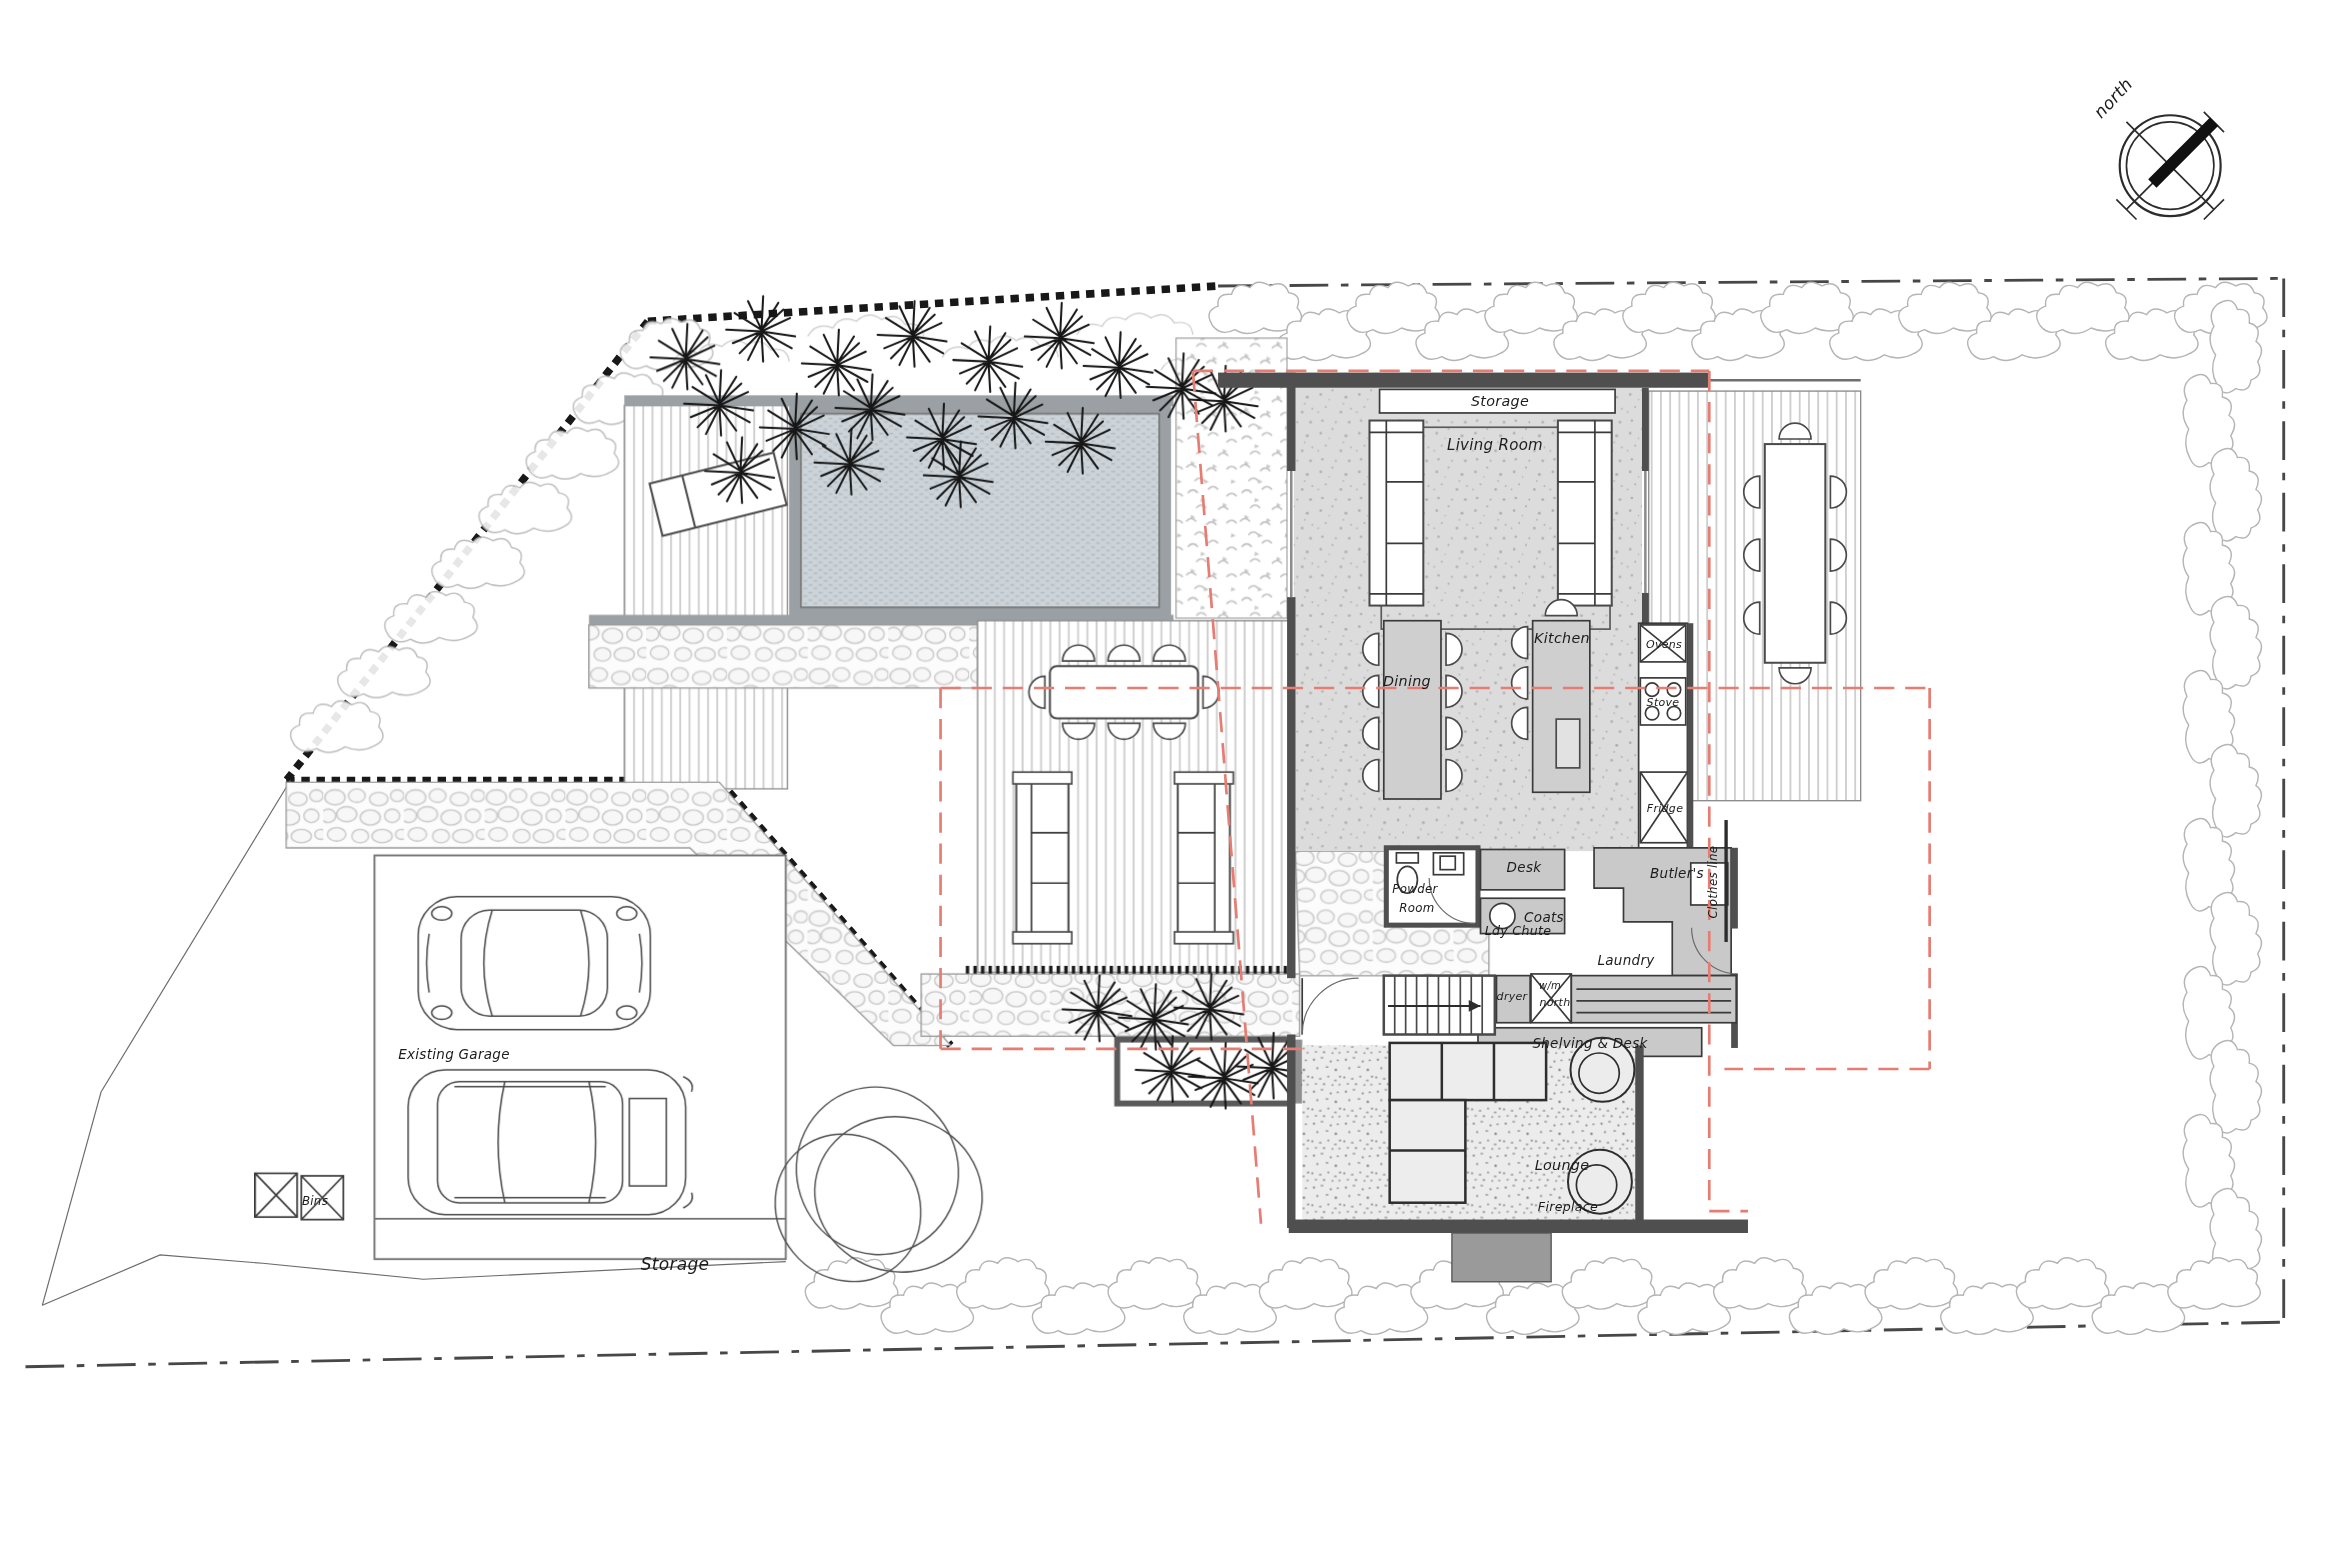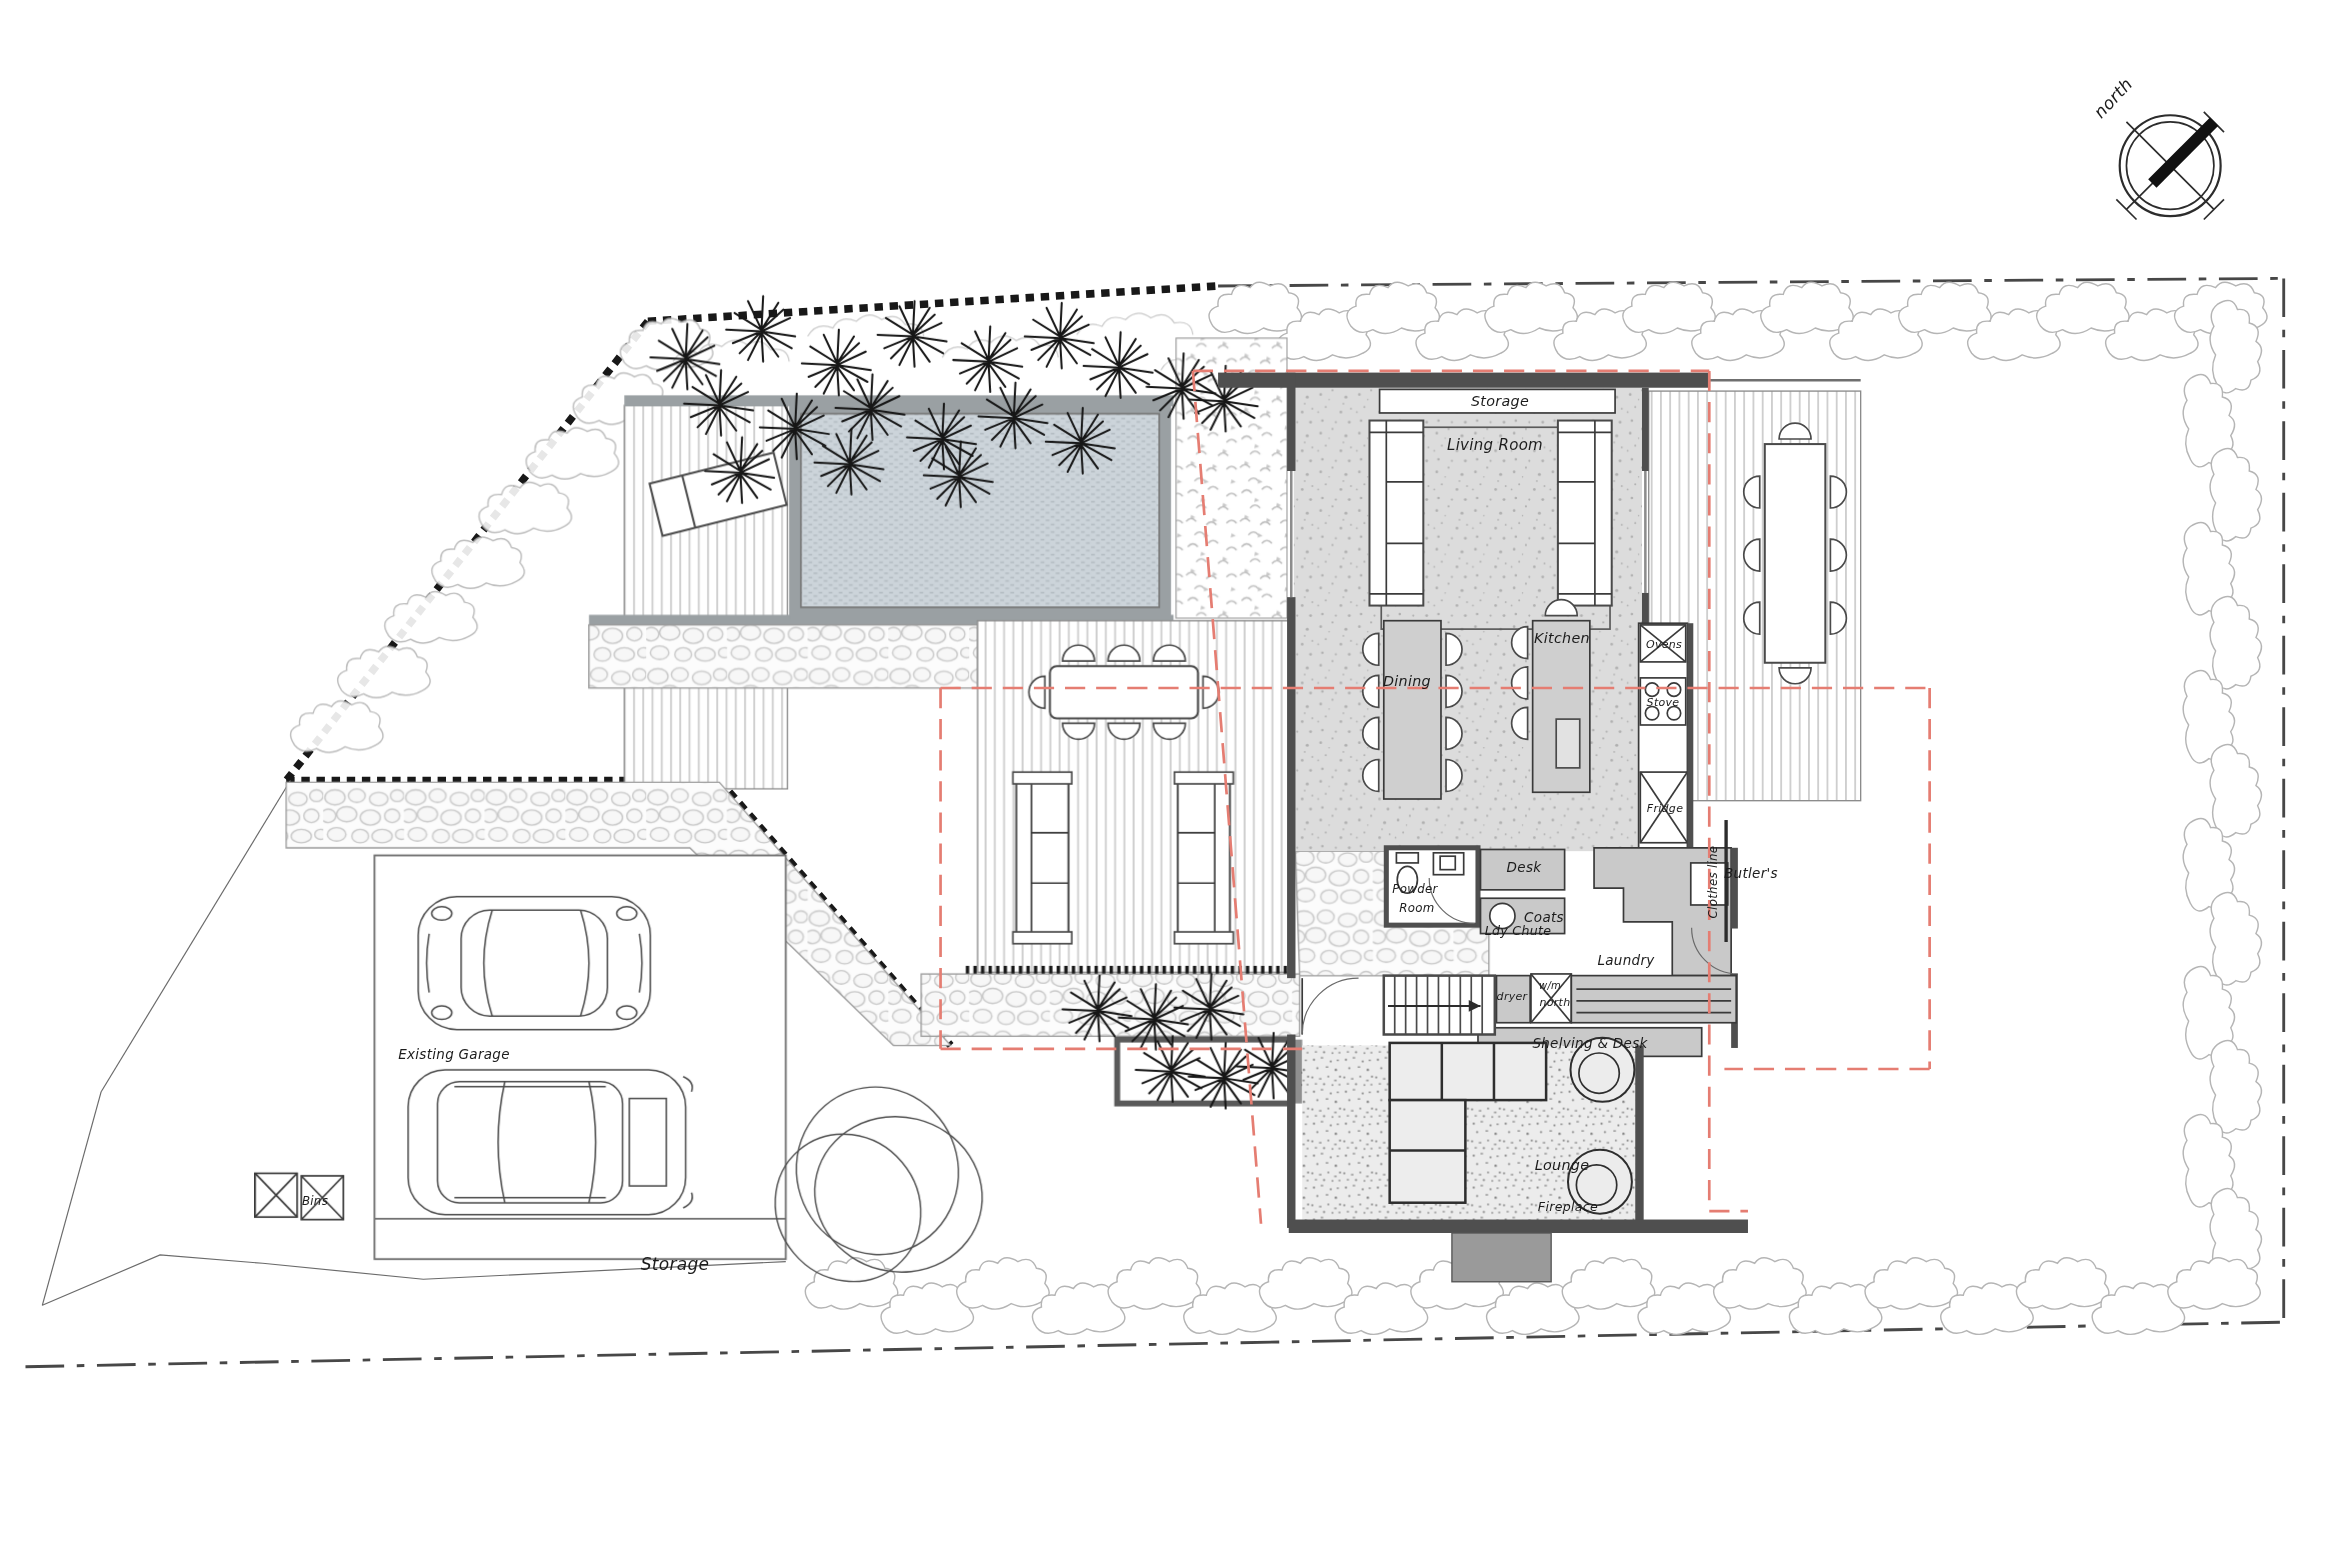--- a/index.html
+++ b/index.html
@@ -551,21 +551,21 @@
       <span class="plan-label" style="left: 2113px; top: 98px; font-size: 17px; transform: translate(-50%, -50%) rotate(-47deg);">north</span>
       <span class="plan-label" style="left: 1500px; top: 401px; font-size: 14.3px; transform: translate(-50%, -50%) rotate(0deg);">Storage</span>
       <span class="plan-label" style="left: 1495px; top: 445px; font-size: 15px; transform: translate(-50%, -50%) rotate(0deg);">Living Room</span>
       <span class="plan-label" style="left: 1407px; top: 681px; font-size: 14.3px; transform: translate(-50%, -50%) rotate(0deg);">Dining</span>
       <span class="plan-label" style="left: 1562px; top: 638px; font-size: 14.3px; transform: translate(-50%, -50%) rotate(0deg);">Kitchen</span>
       <span class="plan-label" style="left: 1664px; top: 644px; font-size: 11px; transform: translate(-50%, -50%) rotate(0deg);">Ovens</span>
       <span class="plan-label" style="left: 1663px; top: 702px; font-size: 11px; transform: translate(-50%, -50%) rotate(0deg);">Stove</span>
       <span class="plan-label" style="left: 1665px; top: 808px; font-size: 11px; transform: translate(-50%, -50%) rotate(0deg);">Fridge</span>
       <span class="plan-label" style="left: 1524px; top: 867px; font-size: 13.5px; transform: translate(-50%, -50%) rotate(0deg);">Desk</span>
       <span class="plan-label" style="left: 1544px; top: 917px; font-size: 13.5px; transform: translate(-50%, -50%) rotate(0deg);">Coats</span>
-      <span class="plan-label" style="left: 1751px; top: 873px; font-size: 13.5px; transform: translate(-50%, -50%) rotate(0deg);">Butler's</span>
+      <span class="plan-label" style="left: 1677px; top: 873px; font-size: 13.5px; transform: translate(-50%, -50%) rotate(0deg);">Butler's</span>
       <span class="plan-label" style="left: 1415px; top: 889px; font-size: 11.8px; transform: translate(-50%, -50%) rotate(0deg);">Powder</span>
       <span class="plan-label" style="left: 1417px; top: 908px; font-size: 11.8px; transform: translate(-50%, -50%) rotate(0deg);">Room</span>
       <span class="plan-label" style="left: 1518px; top: 930px; font-size: 12.6px; transform: translate(-50%, -50%) rotate(0deg);">Ldy Chute</span>
       <span class="plan-label" style="left: 1626px; top: 960px; font-size: 13.5px; transform: translate(-50%, -50%) rotate(0deg); text-align: right;">Laundry</span>
       <span class="plan-label" style="left: 1512px; top: 996px; font-size: 11px; transform: translate(-50%, -50%) rotate(0deg);">dryer</span>
       <span class="plan-label" style="left: 1550px; top: 985px; font-size: 10px; transform: translate(-50%, -50%) rotate(0deg);">w/m</span>
       <span class="plan-label" style="left: 1555px; top: 1002px; font-size: 11px; transform: translate(-50%, -50%) rotate(0deg);">north</span>
       <span class="plan-label" style="left: 1590px; top: 1043px; font-size: 13.5px; transform: translate(-50%, -50%) rotate(0deg);">Shelving &amp; Desk</span>
       <span class="plan-label" style="left: 1562px; top: 1165px; font-size: 14.3px; transform: translate(-50%, -50%) rotate(0deg);">Lounge</span>
       <span class="plan-label" style="left: 1568px; top: 1206px; font-size: 12.6px; transform: translate(-50%, -50%) rotate(0deg);">Fireplace</span>

